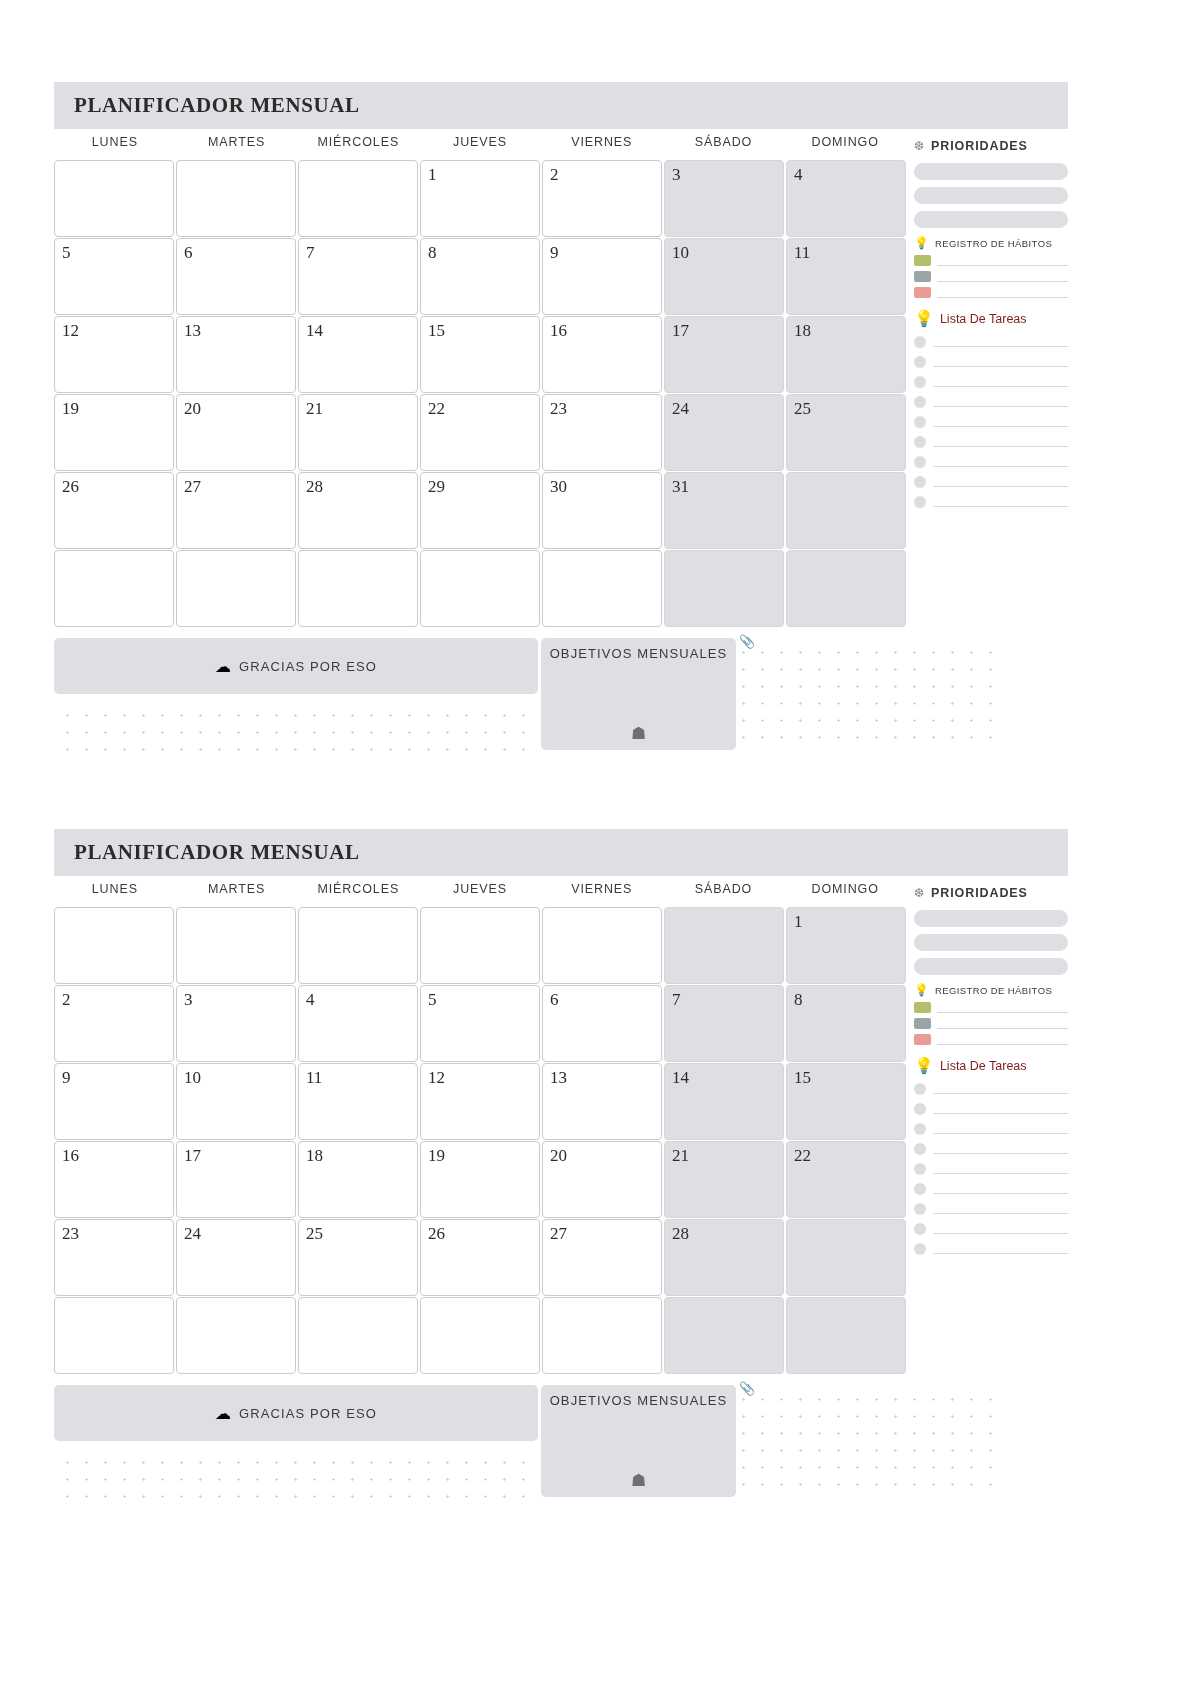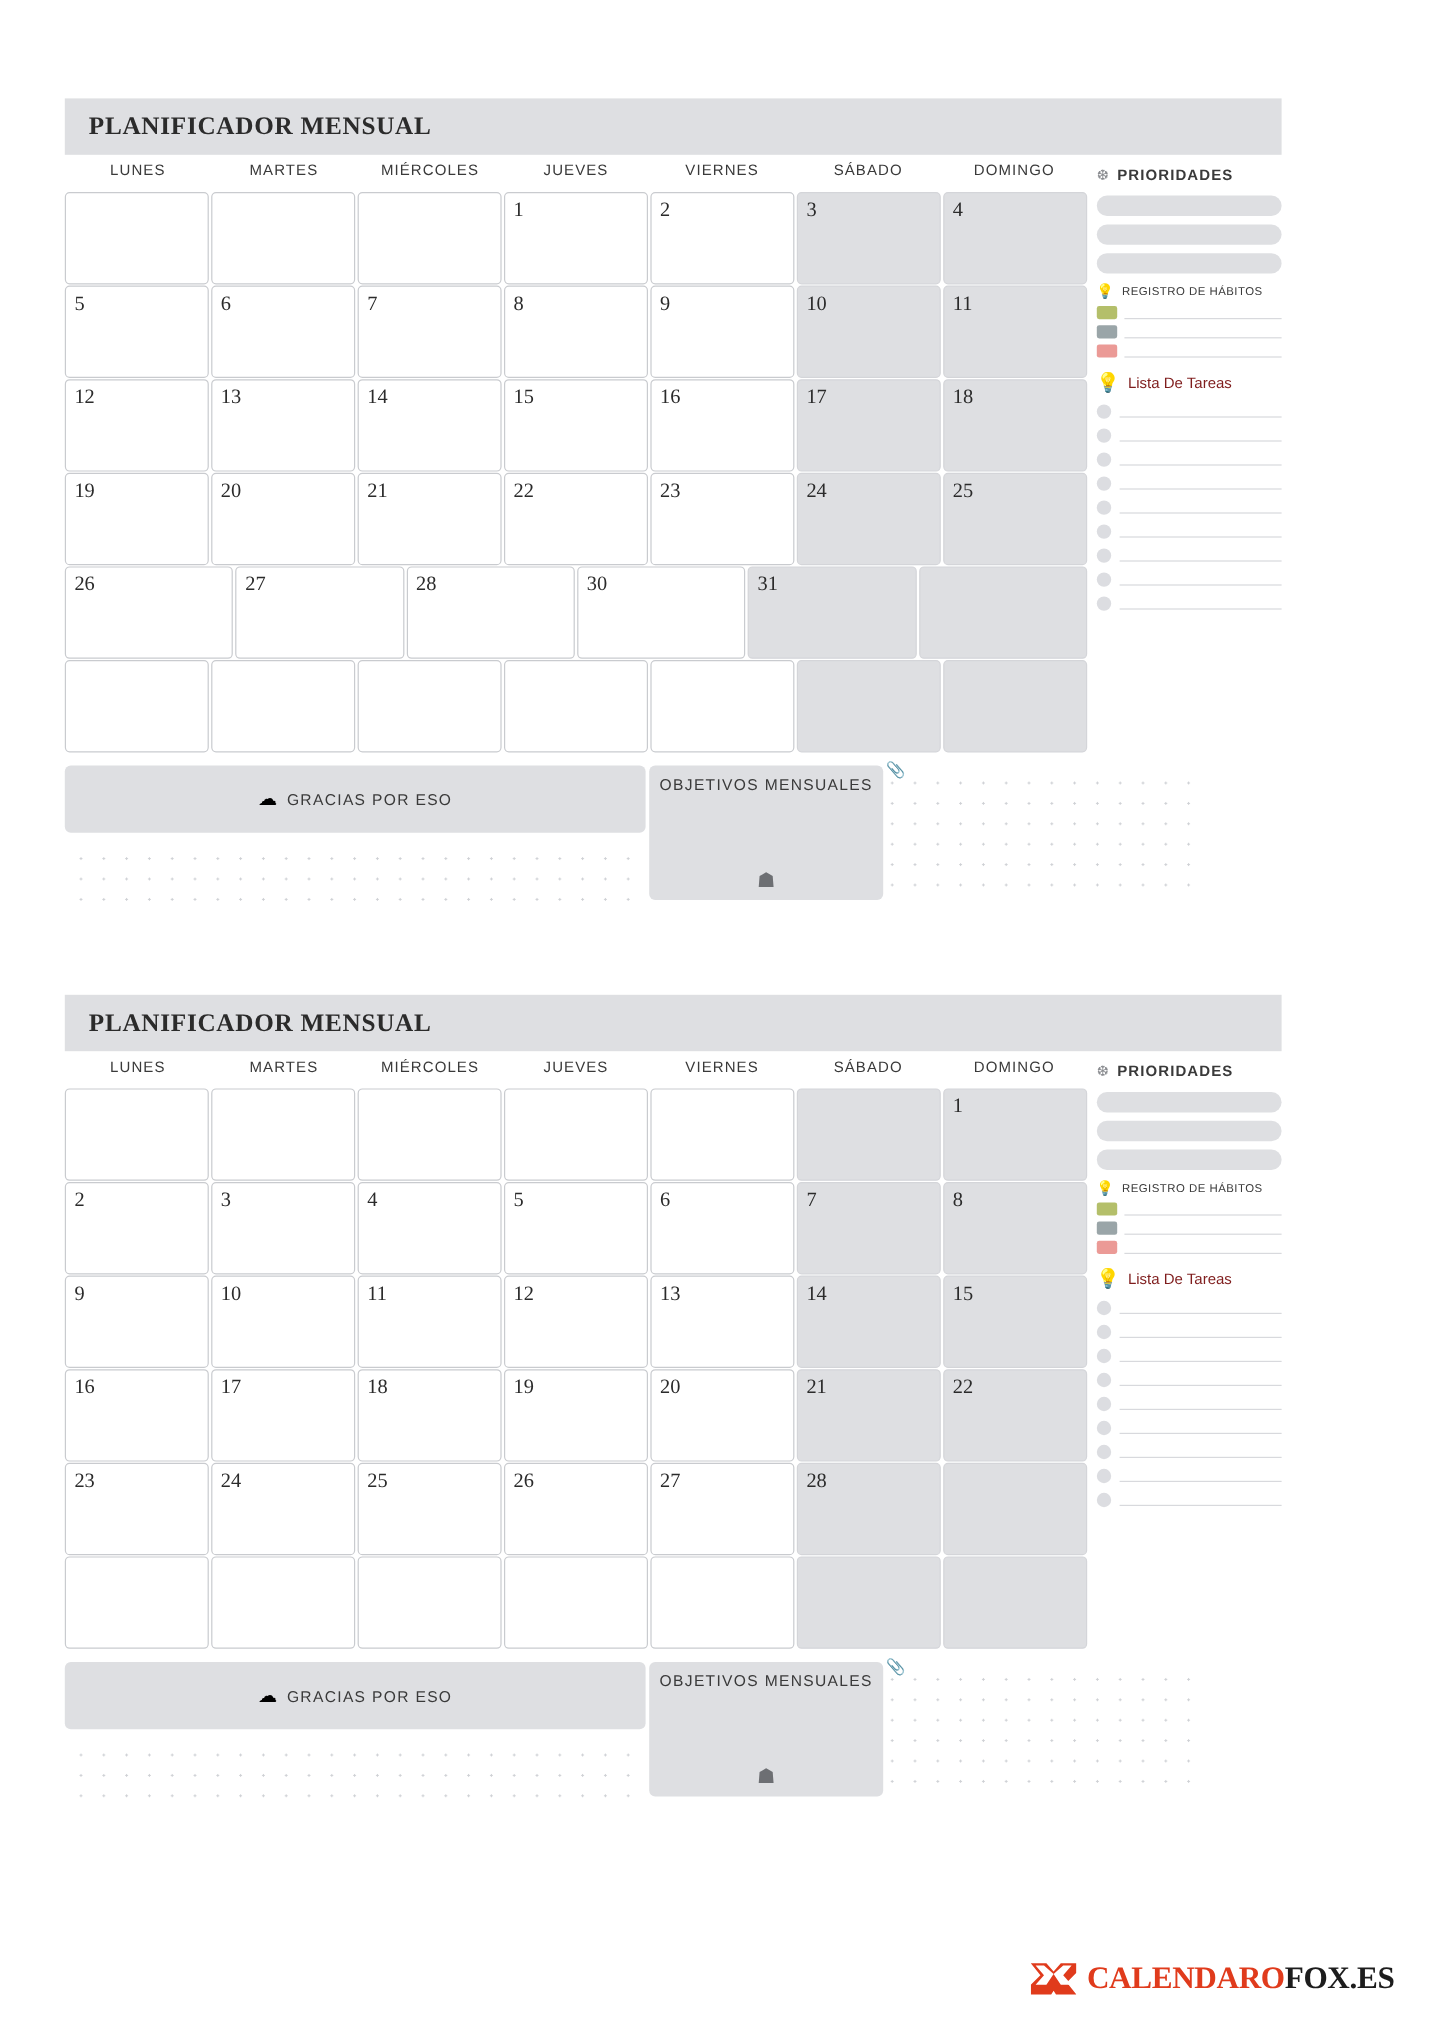--- a/index.html
+++ b/index.html
@@ -358,20 +358,23 @@
               <div class="cell">
                 <span class="num">26</span>
               </div>
               <div class="cell">
                 <span class="num">27</span>
               </div>
               <div class="cell">
                 <span class="num">28</span>
               </div>
               <div class="cell">
+                <span class="num">29</span>
+              </div>
+              <div class="cell">
                 <span class="num">30</span>
               </div>
               <div class="cell weekend">
                 <span class="num">31</span>
               </div>
               <div class="cell weekend"></div>
             </div>
             <div class="week">
               <div class="cell"></div>
               <div class="cell"></div>
@@ -698,24 +701,14 @@
           <span class="tulip">☗</span>
         </div>
       </div>
       <div class="notes-col">
         <span class="clip-icon">📎</span>
         <div class="notes-dots"></div>
       </div>
     </div>
   </div>
 
-  <div class="footer">
-    <span class="fox">
-      <svg width="38" height="30" viewBox="0 0 38 30">
-        <polygon points="0,2 13,2 19,9 25,2 38,2 38,10 30,18 38,28 21,28 19,25 17,28 0,28 0,20 8,12" fill="#e03b1c"></polygon>
-        <polygon points="19,11 27,4 34,4 27,12 34,20 25,20" fill="#ffffff"></polygon>
-        <polygon points="19,11 11,4 4,4 11,12 4,20 13,20" fill="#ffffff"></polygon>
-      </svg>
-    </span>
-    <span class="brand"><span class="hl">CALENDARO</span><span>FOX</span><span>.ES</span></span>
-  </div>
 
 </div>
 
 </body></html>

